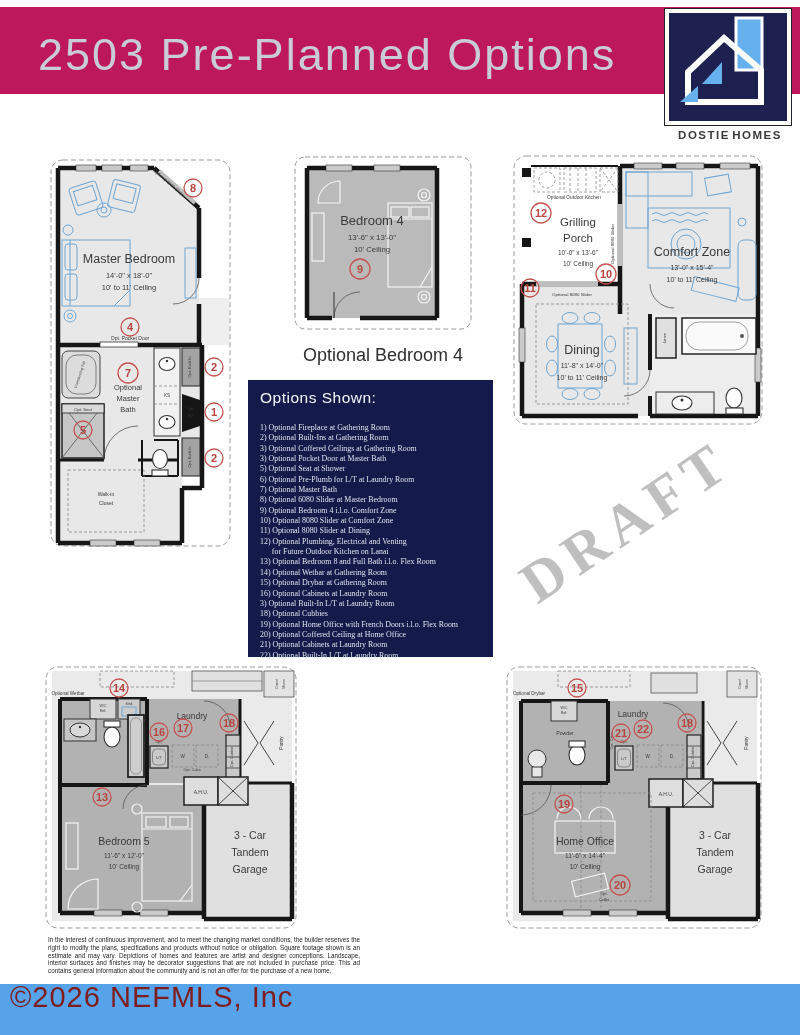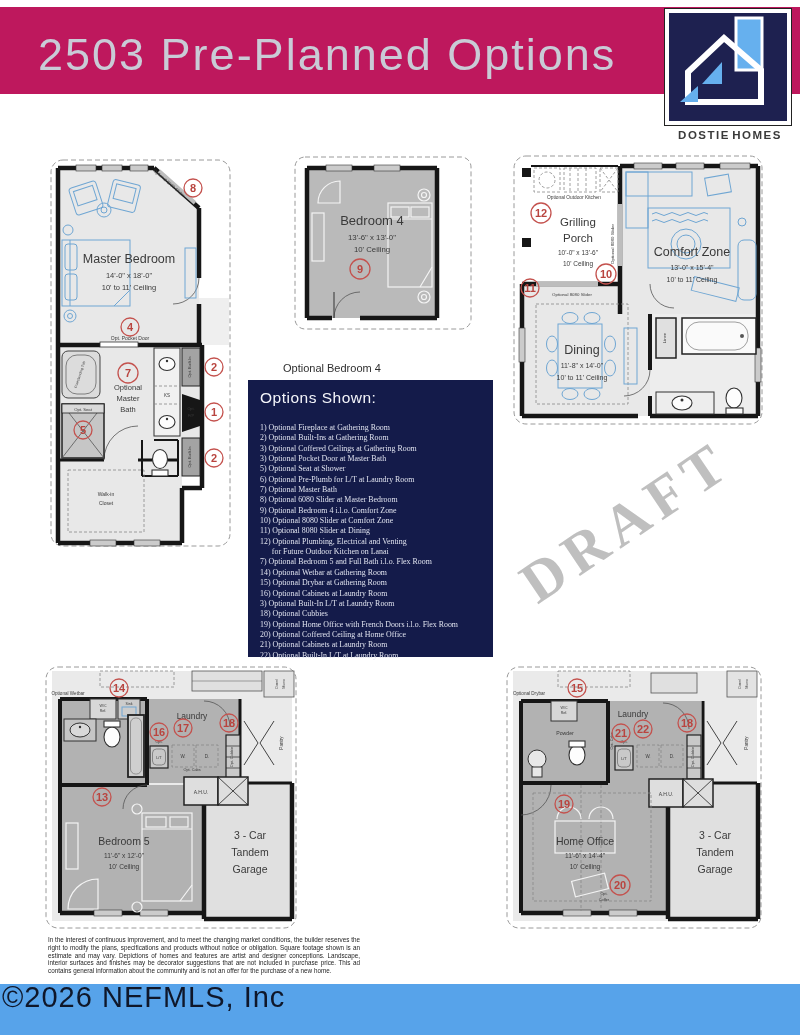--- a/index.html
+++ b/index.html
@@ -14,26 +14,26 @@
   .options{position:absolute;left:248px;top:380px;width:245px;height:277px;
            background:#141b4a;color:#e3e6f2;box-sizing:border-box;padding:9px 6px 6px 12px;}
   .options-title{font-size:15.5px;letter-spacing:.5px;color:#f4f5fa;margin-bottom:16px;}
   .opt-item{font-size:7.9px;line-height:10.35px;white-space:pre;color:#dfe2ee;font-family:Liberation Serif, serif;}
   
   .draft{position:absolute;left:543px;top:555px;height:58px;line-height:58px;
          font-family:"Liberation Serif",serif;font-weight:700;font-size:58px;
          color:#b0b0b0;opacity:.8;letter-spacing:8px;transform:rotate(-34deg);
          transform-origin:left bottom;}
   
-  .b4caption{position:absolute;left:283px;top:347px;width:200px;text-align:left;
-             font-size:11px;line-height:17.5px;color:#2f2f2f;margin-top:13px;}
+  .b4caption{position:absolute;left:283px;top:347px;width:200px;text-align:center;
+             font-size:18px;line-height:17.5px;color:#2f2f2f;}
   .disclaimer{position:absolute;left:48px;top:936px;width:312px;font-size:6.3px;
               line-height:7.75px;color:#1d1d1d;text-align:justify;}
   .footer{position:absolute;left:0;top:984px;width:800px;height:51px;background:#57a3ea;}
-  .copyright{position:absolute;left:2px;top:-3px;color:#0f172a;font-size:29px;letter-spacing:1px;}
+  .copyright{position:absolute;left:10px;top:-3px;color:#7f1d1d;font-size:29px;letter-spacing:1px;}
   
   .plan{position:absolute;}
   #plan-master{left:42px;top:158px;}
   #plan-bedroom4{left:288px;top:155px;}
   #plan-comfort{left:510px;top:152px;}
   #plan-flexleft{left:42px;top:663px;}
   #plan-flexright{left:503px;top:663px;}
   
   svg text{font-family:"Liberation Sans",sans-serif;text-anchor:middle;fill:#3a3a3a;}
   .w{stroke:#161616;fill:none;}
@@ -332,21 +332,21 @@
     <div class="opt-item">3) Optional Pocket Door at Master Bath</div>
     <div class="opt-item">5) Optional Seat at Shower</div>
     <div class="opt-item">6) Optional Pre-Plumb for L/T at Laundry Room</div>
     <div class="opt-item">7) Optional Master Bath</div>
     <div class="opt-item">8) Optional 6080 Slider at Master Bedroom</div>
     <div class="opt-item">9) Optional Bedroom 4 i.l.o. Comfort Zone</div>
     <div class="opt-item">10) Optional 8080 Slider at Comfort Zone</div>
     <div class="opt-item">11) Optional 8080 Slider at Dining</div>
     <div class="opt-item">12) Optional Plumbing, Electrical and Venting</div>
     <div class="opt-item">      for Future Outdoor Kitchen on Lanai</div>
-    <div class="opt-item">7) Optional Bedroom 5 and Full Bath i.l.o. Flex Room</div>
+    <div class="opt-item">13) Optional Bedroom 8 and Full Bath i.l.o. Flex Room</div>
     <div class="opt-item">14) Optional Wetbar at Gathering Room</div>
     <div class="opt-item">15) Optional Drybar at Gathering Room</div>
     <div class="opt-item">16) Optional Cabinets at Laundry Room</div>
     <div class="opt-item">3) Optional Built-In L/T at Laundry Room</div>
     <div class="opt-item">18) Optional Cubbies</div>
     <div class="opt-item">19) Optional Home Office with French Doors i.l.o. Flex Room</div>
     <div class="opt-item">20) Optional Coffered Ceiling at Home Office</div>
     <div class="opt-item">21) Optional Cabinets at Laundry Room</div>
     <div class="opt-item">22) Optional Built-In L/T at Laundry Room</div>
   </div>

